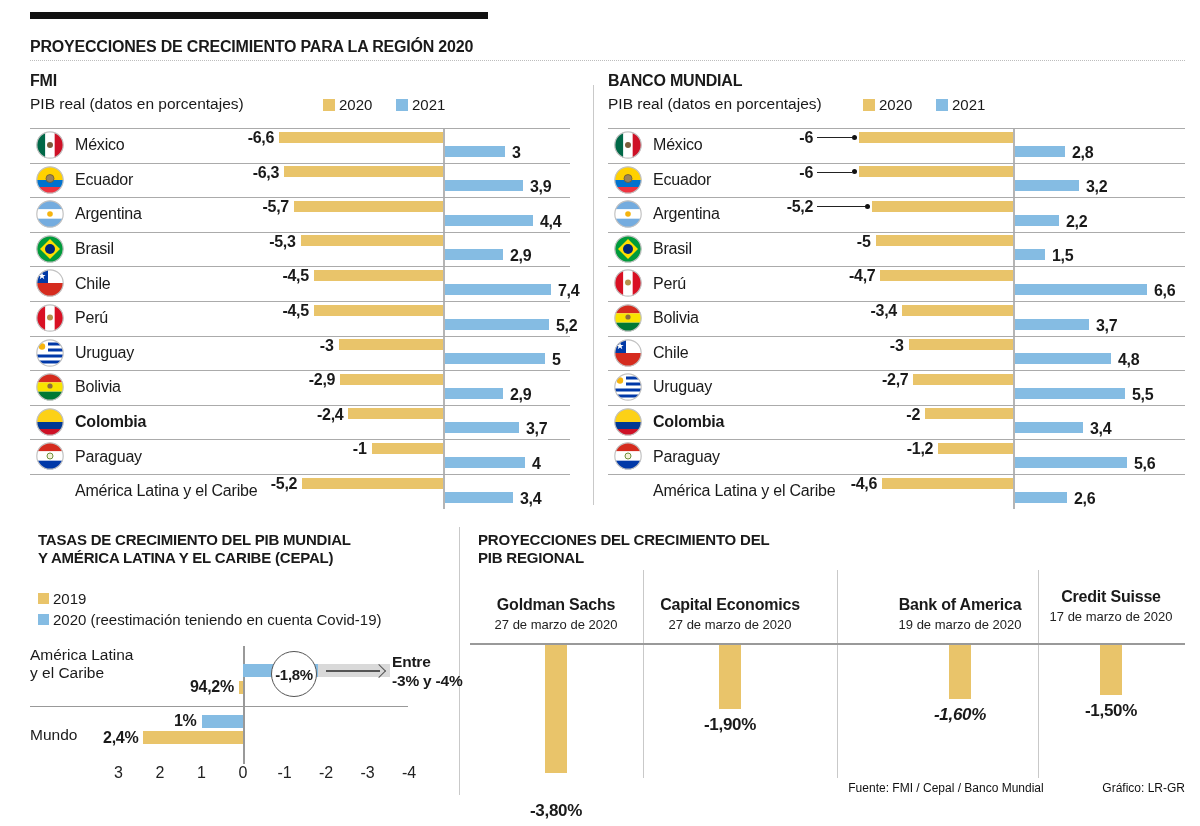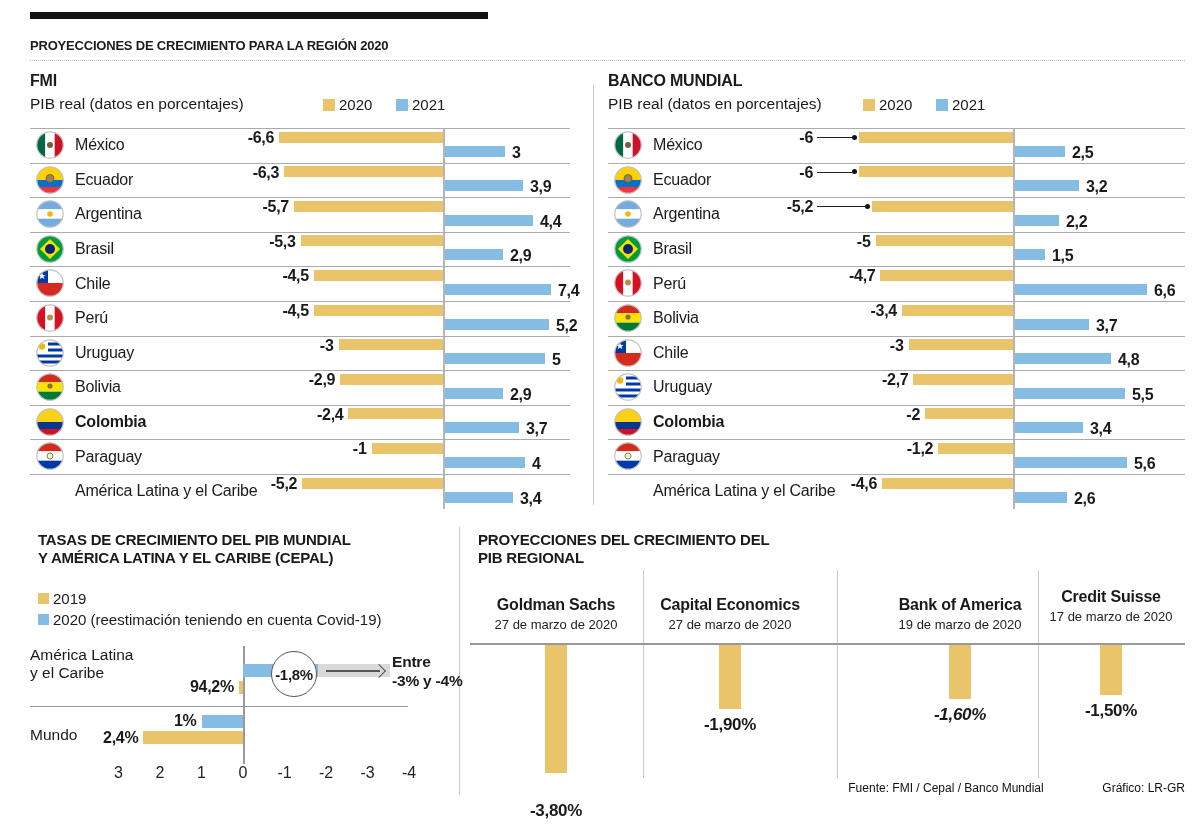--- a/index.html
+++ b/index.html
@@ -12,21 +12,21 @@
   .vline{position:absolute;width:1px;background:#c9c9c9}
   .axis{position:absolute;width:2px;background:#b5b5b5}
   .bar{position:absolute}
   .bar-2020{background:var(--c2020)}
   .bar-2021{background:var(--c2021)}
   .val{position:absolute;font-weight:bold;font-size:16px;letter-spacing:-0.3px;white-space:nowrap}
   .val.r{text-align:right}
   .country{position:absolute;font-size:16px;display:flex;align-items:center;white-space:nowrap;letter-spacing:-0.2px}
   .sw{position:absolute;width:12px;height:12px}
   .legend-t{position:absolute;font-size:15px;white-space:nowrap}
-  .h1{position:absolute;font-size:13px;font-weight:bold;letter-spacing:-0.2px;white-space:nowrap}
+  .h1{position:absolute;font-size:16px;font-weight:bold;letter-spacing:-0.2px;white-space:nowrap}
   .h2{position:absolute;font-size:16px;font-weight:bold;letter-spacing:-0.2px;white-space:nowrap}
   .sub{position:absolute;font-size:15.5px;white-space:nowrap}
   .h3{position:absolute;font-size:15px;font-weight:bold;letter-spacing:-0.2px;white-space:nowrap}
   .small-lbl{position:absolute;font-size:15.5px;white-space:nowrap}
   .tick{position:absolute;font-size:16px;width:40px;text-align:center;color:#222}
   .bank-name{position:absolute;font-size:16px;font-weight:bold;text-align:center;width:200px;letter-spacing:-0.2px}
   .bank-date{position:absolute;font-size:13px;text-align:center;width:200px;color:#222}
   .bank-val{position:absolute;font-size:17px;font-weight:bold;text-align:center;width:140px;letter-spacing:-0.3px}
   .footer{position:absolute;font-size:12px;white-space:nowrap;color:#111}
   .dot{position:absolute;width:5px;height:5px;border-radius:50%;background:#111}
@@ -292,21 +292,21 @@
             <circle cx="14" cy="14" r="3" fill="#7a5c3a"></circle>
           </g>
           <circle cx="14" cy="14" r="13.2" fill="none" stroke="#c2c2c2" stroke-width="1.2"></circle>
         </svg></div>
       <div class="country" style="left: 653px; top: 128px; height: 34.6px;">México</div>
       <div class="bar bar-2020" style="left: 859px; top: 131.5px; width: 154px; height: 11px;"></div>
       <div class="cline" style="left: 817px; top: 137px; width: 35px;"></div>
       <div class="dot" style="left: 852px; top: 134.5px;"></div>
       <div class="val r" style="left: 733px; top: 129px; width: 80px;">-6</div>
       <div class="bar bar-2021" style="left: 1015px; top: 145.5px; width: 50px; height: 11px;"></div>
-      <div class="val" style="left: 1072px; top: 143.5px;">2,5</div>
+      <div class="val" style="left: 1072px; top: 143.5px;">2,8</div>
       <div class="hline" style="left: 608px; top: 162.6px; width: 577px;"></div>
       <div class="flag" style="left: 614px; top: 165.6px;"><svg width="28" height="28" viewBox="0 0 28 28">
           <defs>
             <clipPath id="cpbm-rows1">
               <circle cx="14" cy="14" r="13.3"></circle>
             </clipPath>
           </defs>
           <g clip-path="url(#cpbm-rows1)">
             <rect width="28" height="14" fill="#ffd100"></rect>
             <rect y="14" width="28" height="7" fill="#0072ce"></rect>

